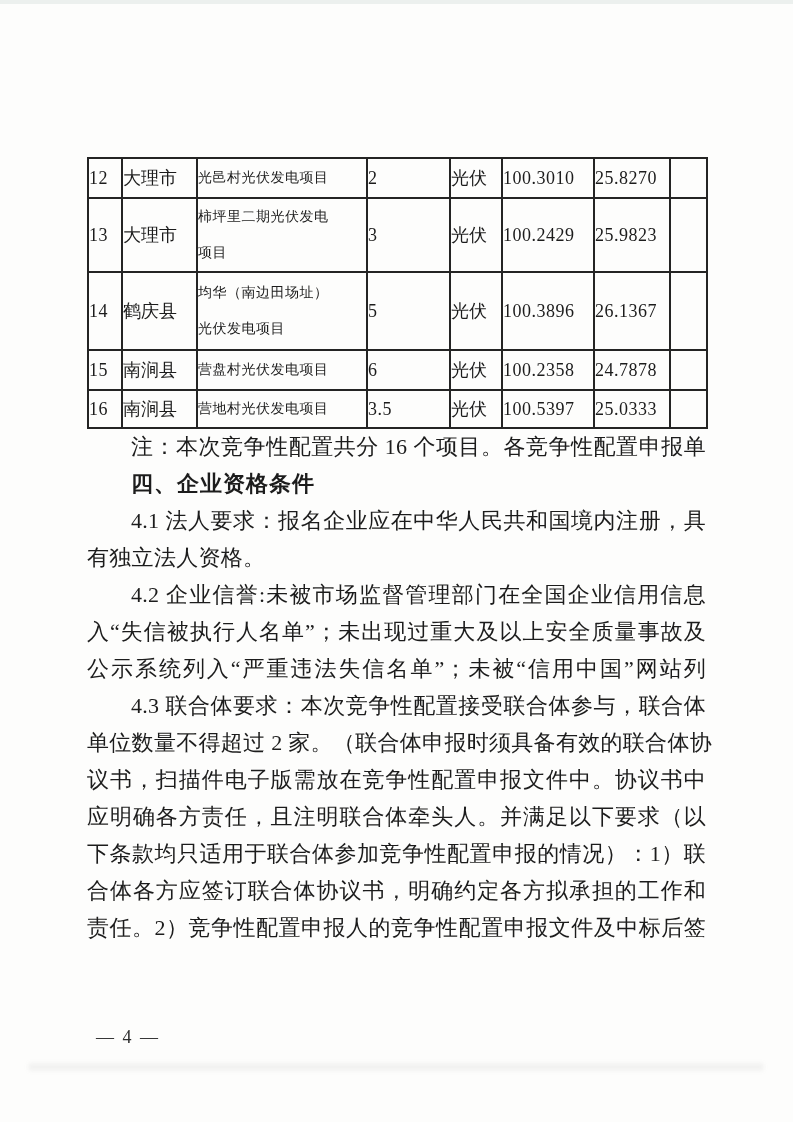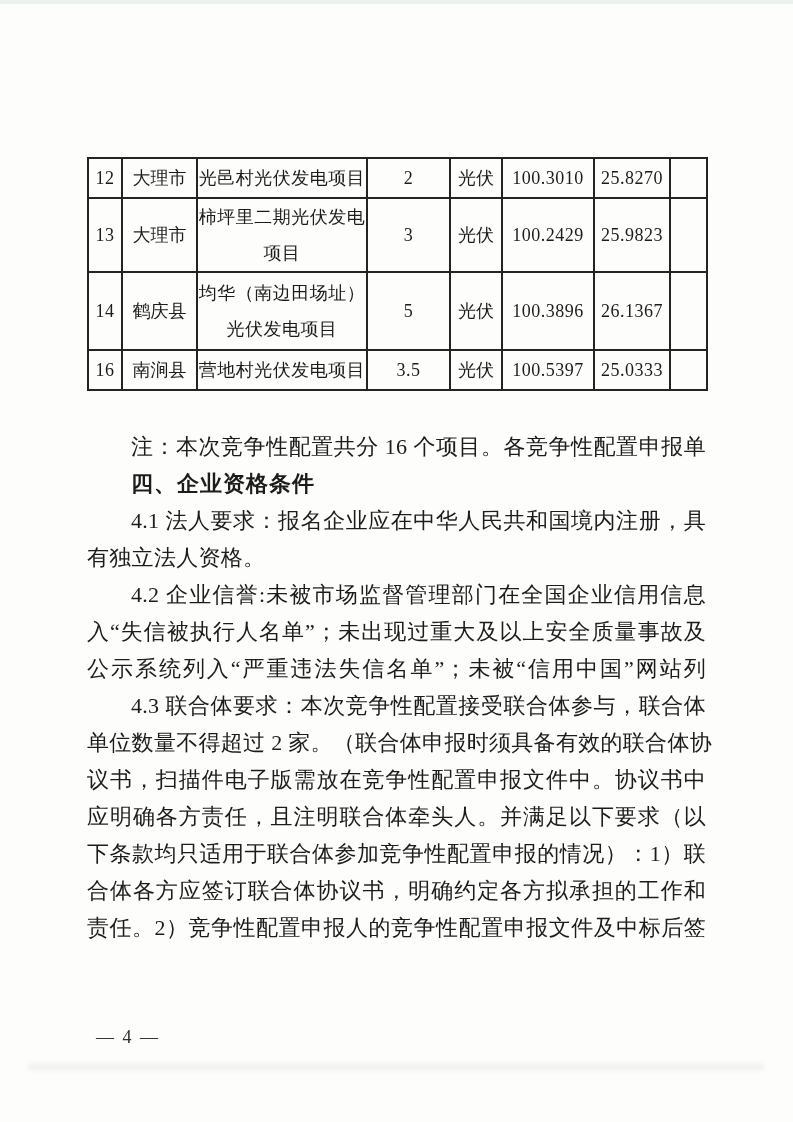--- a/index.html
+++ b/index.html
@@ -18,34 +18,33 @@
   table.projects {
     position: absolute;
     left: 87px;
     top: 157px;
     width: 619px;
     border-collapse: collapse;
     table-layout: fixed;
   }
   table.projects td {
     border: 2px solid #242424;
-    text-align: center;
     vertical-align: middle;
     padding: 0;
     font-size: 18px;
     line-height: 1.25;
     overflow: hidden;
   }
   table.projects tr:nth-child(1) { height: 40px; }
   table.projects tr:nth-child(2) { height: 73px; }
   table.projects tr:nth-child(3) { height: 78px; margin-left: 36px; }
   table.projects tr:nth-child(4) { height: 40px; }
   table.projects tr:nth-child(5) { height: 37px; }
   td.c-no, td.c-cap, td.c-lon, td.c-lat { font-size: 19px; letter-spacing: 0.5px; }
-  td.c-name div { line-height: 36px; font-size: 18px; letter-spacing: 0.5px; }
+  td.c-name div { line-height: 36px; font-size: 14px; letter-spacing: 0.5px; }
 
   
   .doc-body {
     position: absolute;
     left: 87px;
     top: 428px;
     width: 619px;
   }
   .doc-body p {
     margin: 0;
@@ -150,20 +149,32 @@
           <div>均华（南边田场址）</div>
           <div>光伏发电项目</div>
         </td>
         <td class="c-cap">5</td>
         <td class="c-type">光伏</td>
         <td class="c-lon">100.3896</td>
         <td class="c-lat">26.1367</td>
         <td class="c-blank"></td>
       </tr>
       <tr>
+        <td class="c-no">15</td>
+        <td class="c-county">南涧县</td>
+        <td class="c-name">
+            <div>营盘村光伏发电项目</div>
+          </td>
+        <td class="c-cap">6</td>
+        <td class="c-type">光伏</td>
+        <td class="c-lon">100.2358</td>
+        <td class="c-lat">24.7878</td>
+        <td class="c-blank"></td>
+      </tr>
+      <tr>
         <td class="c-no">16</td>
         <td class="c-county">南涧县</td>
         <td class="c-name">
             <div>营地村光伏发电项目</div>
           </td>
         <td class="c-cap">3.5</td>
         <td class="c-type">光伏</td>
         <td class="c-lon">100.5397</td>
         <td class="c-lat">25.0333</td>
         <td class="c-blank"></td>

